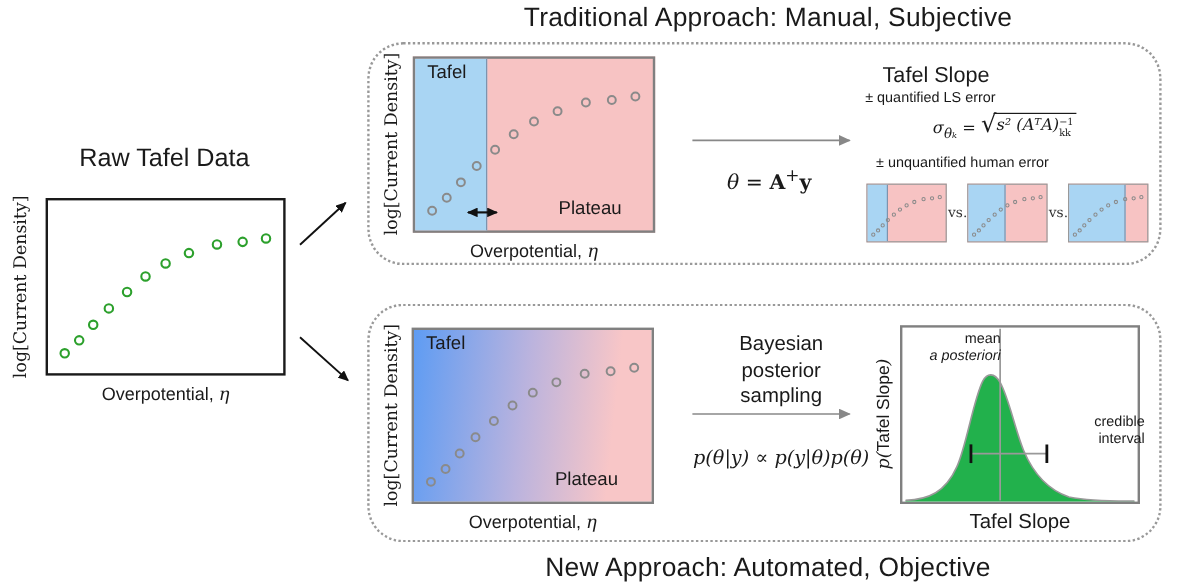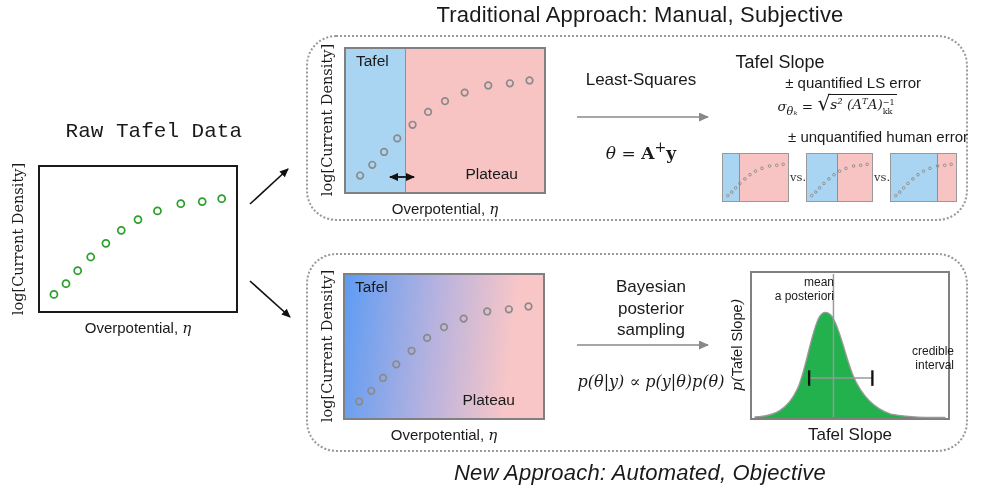--- a/index.html
+++ b/index.html
@@ -1,62 +1,62 @@
 <!DOCTYPE html>
 <html style="--accent-green: #2ca02c; --point-gray: #8a8a8a; --tafel-blue: #a9d5f3; --plateau-pink: #f7c3c3; --gradient-blue: #5e9cf3; --gradient-mid: #bab3de; --gradient-pink: #f8c6c7; --dist-green: #22b14c; --border-gray: #808080;"><head>
 <meta charset="utf-8">
 <style>
   html,body{margin:0;padding:0;background:#fff;}
   .canvas{position:relative;width:993px;height:489px;background:#fff;overflow:hidden;
           font-family:"Liberation Sans",sans-serif;color:#1a1a1a;}
   .abs{position:absolute;}
   .title{font-size:22px;text-align:center;letter-spacing:0.2px;}
-  .raw-title{font-size:21px;text-align:right;font-family:Liberation Mono, monospace;}
+  .raw-title{font-size:21px;text-align:center;}
   .plot{position:absolute;box-sizing:border-box;background:#fff;}
   .raw-plot{border:2px solid #1a1a1a;}
   .region-plot{border:2px solid var(--border-gray);}
   .scatter{position:absolute;left:0;top:0;width:100%;height:100%;overflow:visible;}
   .blue-region{position:absolute;left:0;top:0;height:100%;background:var(--tafel-blue);
                border-right:1px solid #7e93ad;}
   .pink-bg{background:var(--plateau-pink);}
   .grad-bg{background:linear-gradient(96deg,var(--gradient-blue) 0%,var(--gradient-mid) 46%,var(--gradient-pink) 82%);}
   .region-label{position:absolute;font-size:15.5px;z-index:2;}
   .axis-x{position:absolute;text-align:center;font-size:15px;}
   .axis-x .eta, .axis-y .mathit{font-family:"DejaVu Serif",serif;font-style:italic;}
   .axis-y{position:absolute;text-align:center;font-size:14.5px;white-space:nowrap;
           transform:translate(-50%,-50%) rotate(-90deg);font-family:"DejaVu Serif",serif;}
   .axis-y.sansmix span{font-family:"Liberation Sans",sans-serif;font-style:normal;}
   .dotted-box{position:absolute;box-sizing:border-box;border:2px dotted #999;border-radius:30px;}
   .method{position:absolute;text-align:center;font-size:17px;line-height:1.27;}
   .formula{position:absolute;text-align:center;font-family:"DejaVu Serif",serif;font-size:17px;}
   .formula i{font-style:italic;}
   .formula b{font-style:normal;font-weight:bold;}
   .result-heading{position:absolute;text-align:center;font-size:18px;}
-  .pm-line{position:absolute;text-align:right;font-size:15px;}
+  .pm-line{position:absolute;text-align:left;font-size:12px;}
   .sigma-formula{position:absolute;text-align:center;font-size:13.5px;font-family:"DejaVu Serif",serif;font-style:italic;}
   .sqrt{display:inline-flex;align-items:stretch;}
   .sqrt-sign{font-size:1.5em;line-height:1;font-style:normal;margin-right:-2px;transform:translateY(-1px);}
   .sqrt-body{border-top:1.2px solid #1a1a1a;padding:1px 2px 0 2px;}
   .supsub{display:inline-flex;flex-direction:column;vertical-align:middle;font-size:0.72em;
           line-height:1.05;font-style:normal;text-align:left;transform:translateY(1px);}
   .thumb{position:absolute;width:67px;height:49px;box-sizing:border-box;border:1.5px solid #999;
          background:var(--plateau-pink);}
   .thumb .blue-region{border-right:1px solid #7e93ad;}
   .vs{position:absolute;font-family:"DejaVu Serif",serif;font-size:11.5px;color:#333;text-align:center;}
   .small-note{position:absolute;font-size:12px;line-height:1.2;text-align:right;z-index:3;}
-  .small-note .it{}
+  .small-note .it{font-style:italic;}
   .overlay{position:absolute;left:0;top:0;width:993px;height:489px;pointer-events:none;z-index:5;}
 </style>
 </head>
 <body>
 
 <div class="canvas">
 
   <div class="abs title" style="left:300px;top:2px;width:680px;">Traditional Approach: Manual, Subjective</div>
-  <div class="abs title" style="left:300px;top:460px;width:680px;font-style:italic;">New Approach: Automated, Objective</div>
+  <div class="abs title" style="left:300px;top:460px;width:680px;">New Approach: Automated, Objective</div>
 
   <div class="abs raw-title" style="left:32px;top:120px;width:210px;">Raw Tafel Data</div>
   <div class="plot raw-plot" style="left:38px;top:165px;width:200px;height:148px;">
     <svg class="scatter" viewBox="0 0 200 148">
         <circle cx="13.600000000000001" cy="130.98" r="3.6" fill="none" stroke="#2ca02c" stroke-width="1.8"></circle>
         <circle cx="26" cy="119.88000000000001" r="3.6" fill="none" stroke="#2ca02c" stroke-width="1.8"></circle>
         <circle cx="38" cy="106.56" r="3.6" fill="none" stroke="#2ca02c" stroke-width="1.8"></circle>
         <circle cx="51.4" cy="92.5" r="3.6" fill="none" stroke="#2ca02c" stroke-width="1.8"></circle>
         <circle cx="67" cy="78.44" r="3.6" fill="none" stroke="#2ca02c" stroke-width="1.8"></circle>
         <circle cx="82.8" cy="65.12" r="3.6" fill="none" stroke="#2ca02c" stroke-width="1.8"></circle>
@@ -91,21 +91,20 @@
         <circle cx="167.66" cy="35.28" r="3.4" fill="none" stroke="#8a8a8a" stroke-width="1.7"></circle>
         <circle cx="187.86" cy="32.34" r="3.4" fill="none" stroke="#8a8a8a" stroke-width="1.7"></circle>
       </svg>
   </div>
   <div class="axis-x" style="left:344px;top:200px;width:202px;">
     <span>Overpotential,</span> <span class="eta">η</span>
   </div>
   <div class="axis-y" style="left:327px;top:120px;">log[Current Density]</div>
 
   <div class="method" style="left:566px;top:69px;width:150px;">
-    <div>Least-Squares</div>
   </div>
   <div class="formula" style="left:566px;top:139px;width:150px;text-align:center;">
     <i>θ</i><span> = </span><b>A</b><sup>+</sup><b>y</b>
   </div>
 
   <div class="result-heading" style="left:700px;top:52px;width:160px;">Tafel Slope</div>
   <div class="pm-line" style="left:721px;top:74px;width:200px;">± quantified LS error</div>
   <div class="sigma-formula" style="left:737px;top:94px;width:200px;">
     <i>σ</i><sub>θₖ</sub><span style="font-style:normal;"> = </span><span class="sqrt">
         <span class="sqrt-sign">√</span>

